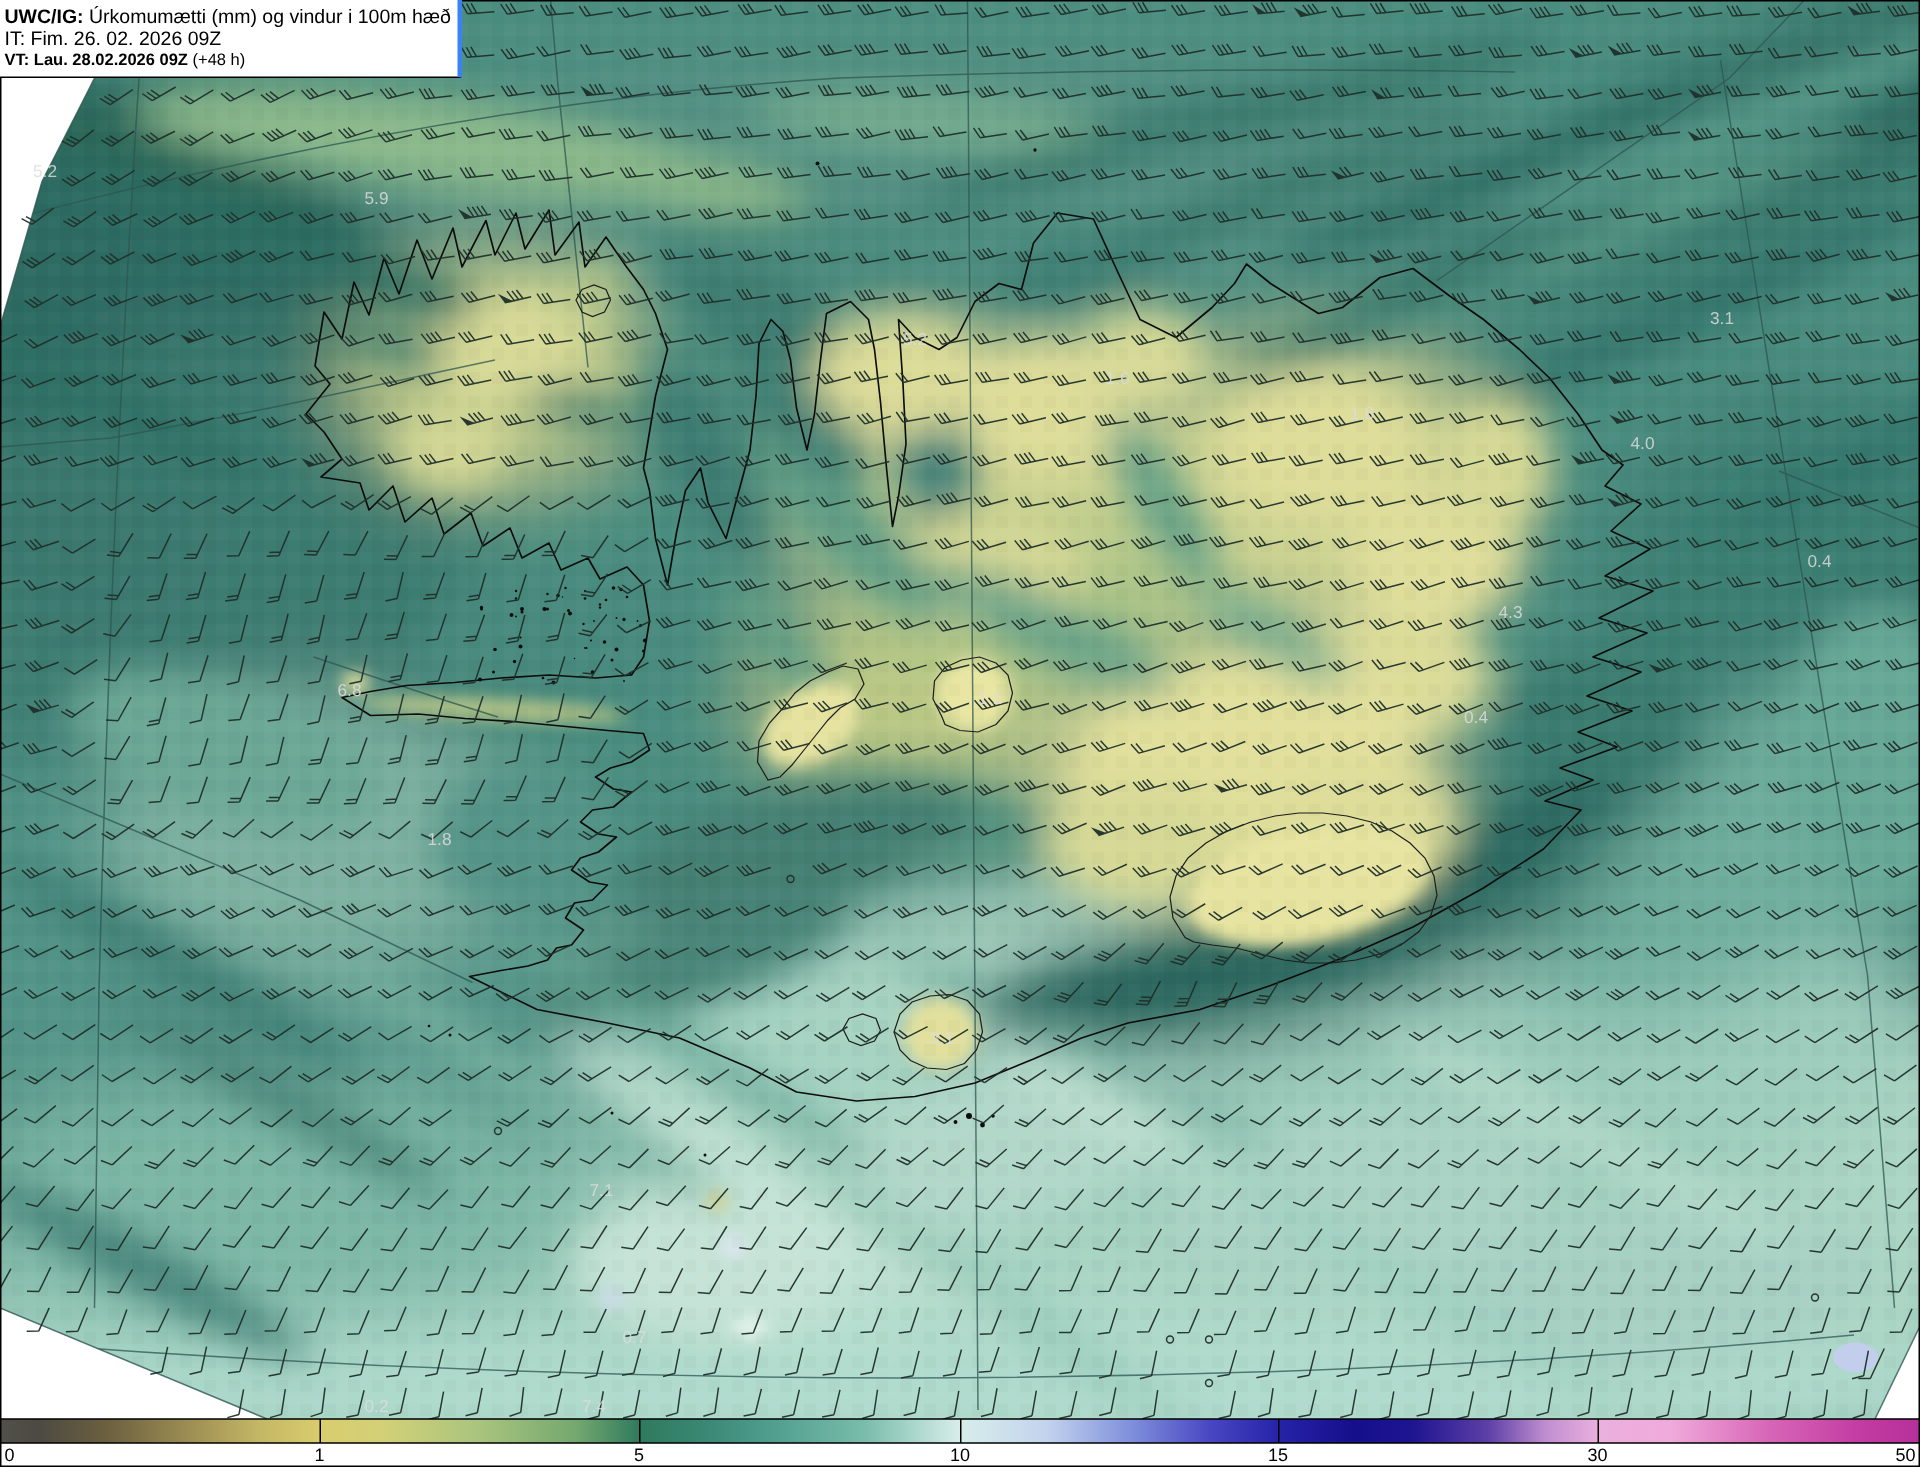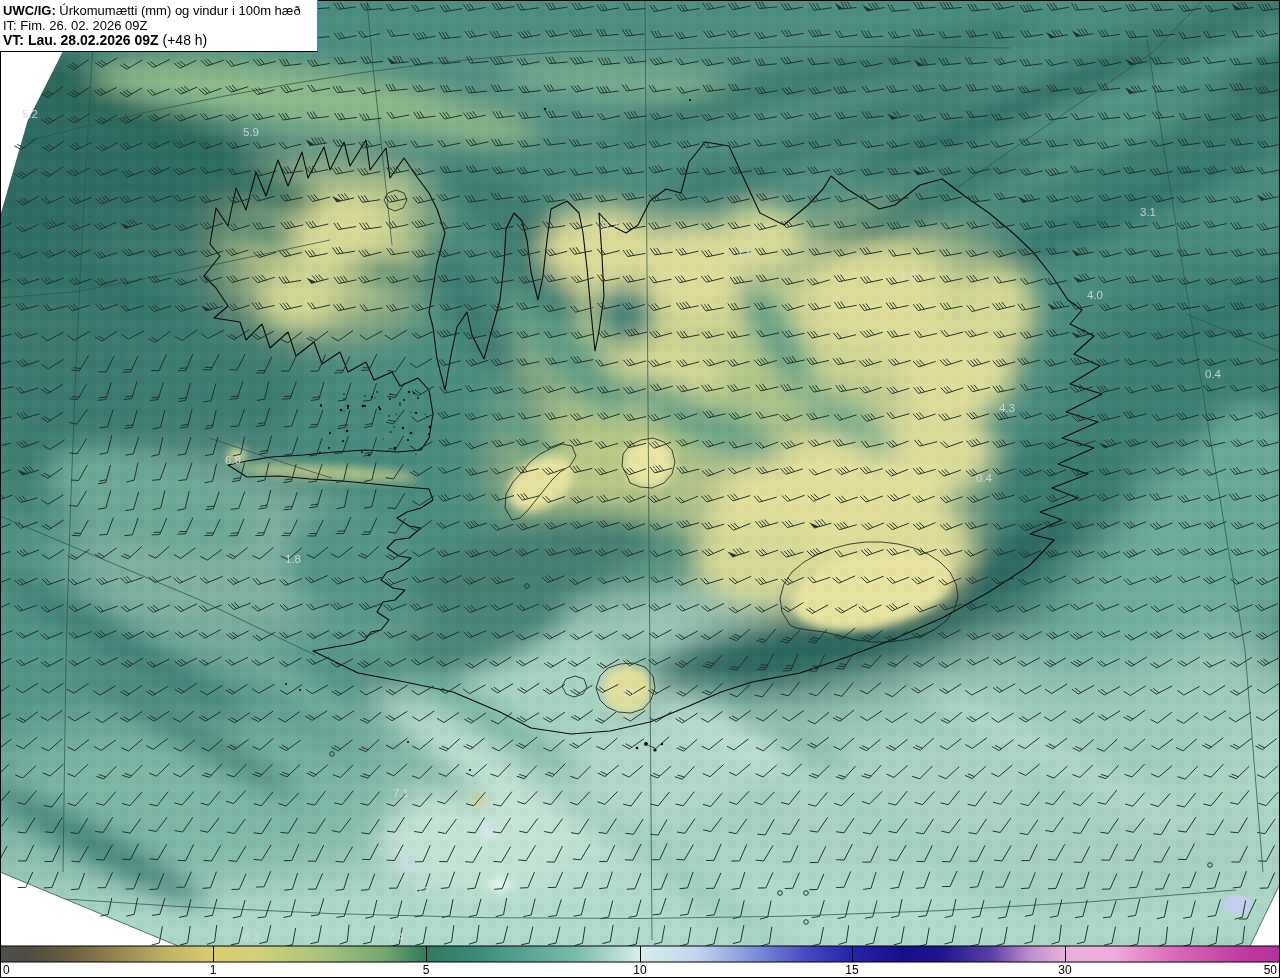--- a/index.html
+++ b/index.html
@@ -1,23 +1,23 @@
 <!DOCTYPE html>
 <html><head><meta charset="utf-8">
 <style>
 html,body{margin:0;padding:0;background:#fff;}
 #wrap{position:relative;width:1280px;height:978px;overflow:hidden;
   font-family:"Liberation Sans",sans-serif;}
 #wrap svg{position:absolute;left:0;top:0;}
 #hdr{position:absolute;left:0;top:0;width:300px;background:#fff;
-  border-right:1px solid #3b82f6;border-bottom:1px solid #000;
-  padding:3px 14px 3px 3px;z-index:5;}
+  border-right:3px solid #3b82f6;border-bottom:1px solid #000;
+  padding:3px 2px 3px 3px;z-index:5;}
 #hdr .l1{font-size:13px;line-height:15px;}
 #hdr .l2{font-size:13px;line-height:15px;}
-#hdr .l3{font-size:14px;line-height:15px;}
+#hdr .l3{font-size:11px;line-height:15px;}
 </style></head>
 <body>
 <div id="wrap">
 <svg width="1280" height="978" viewBox="0 0 1280 978" xmlns="http://www.w3.org/2000/svg">
       <defs>
         <filter id="b1" x="-30%" y="-30%" width="160%" height="160%">
           <feGaussianBlur stdDeviation="28"></feGaussianBlur>
         </filter>
         <filter id="b2" x="-40%" y="-40%" width="180%" height="180%">
           <feGaussianBlur stdDeviation="13"></feGaussianBlur>

